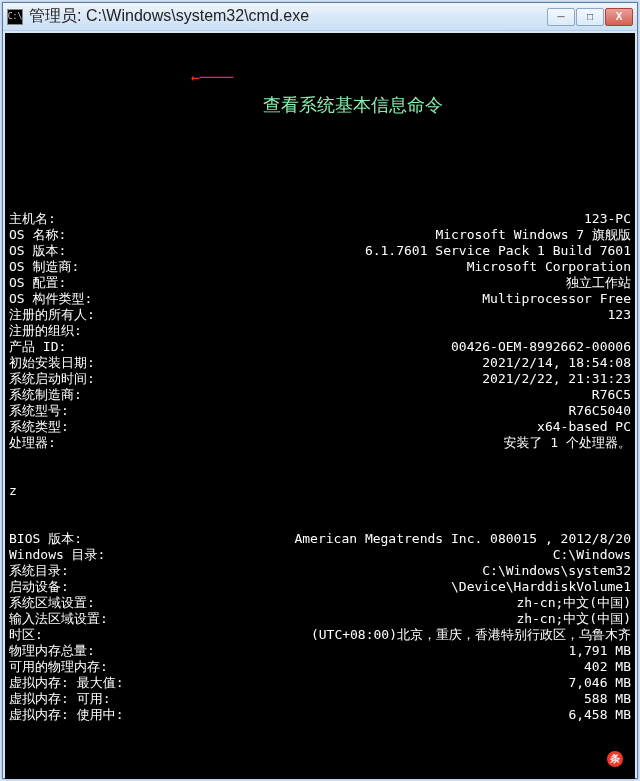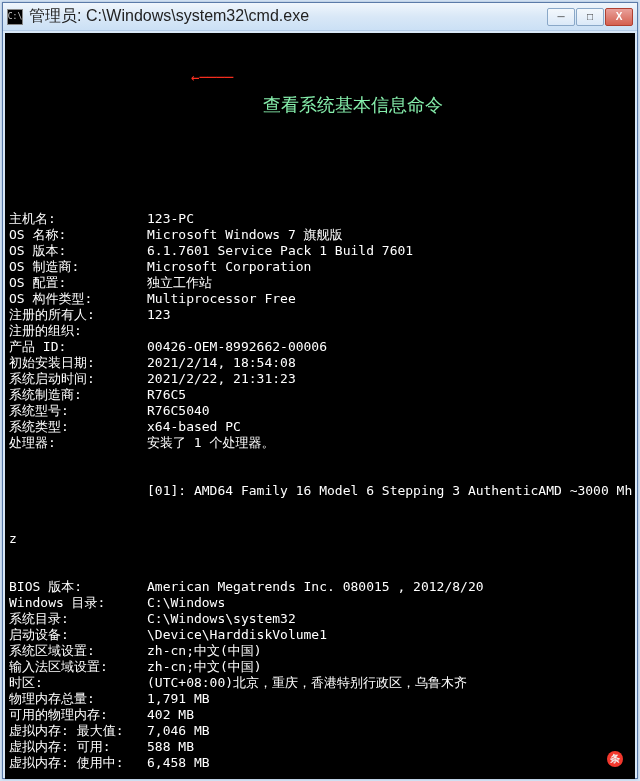--- a/index.html
+++ b/index.html
@@ -93,21 +93,21 @@
   left: 254px;
   top: 14px;
   color: #86efac;
   font-family: Liberation Sans, sans-serif;
   font-size: 18px;
   pointer-events: none;
   margin-top: 16px;
 }
 .row { display: flex; }
 .lbl { width: 138px; flex-shrink: 0; }
-.val { flex: 1; }
+.val { flex: 1; text-align: right; }
 .indent1 { padding-left: 138px; }
 .watermark {
   position: absolute;
   right: 12px;
   bottom: 12px;
   color: #fff;
   font-size: 13px;
   font-family: "Microsoft YaHei", sans-serif;
   display: flex;
   align-items: center;
@@ -142,21 +142,20 @@
   </div>
 
   <div class="terminal">
     <div class="prompt-line">
       <span class="arrow">←────</span>
       <span class="annotation">查看系统基本信息命令</span>
     </div>
     <div></div>
 
     <div id="rows1"><div class="row"><span class="lbl">主机名:</span><span class="val">123-PC</span></div><div class="row"><span class="lbl">OS 名称:</span><span class="val">Microsoft Windows 7 旗舰版</span></div><div class="row"><span class="lbl">OS 版本:</span><span class="val">6.1.7601 Service Pack 1 Build 7601</span></div><div class="row"><span class="lbl">OS 制造商:</span><span class="val">Microsoft Corporation</span></div><div class="row"><span class="lbl">OS 配置:</span><span class="val">独立工作站</span></div><div class="row"><span class="lbl">OS 构件类型:</span><span class="val">Multiprocessor Free</span></div><div class="row"><span class="lbl">注册的所有人:</span><span class="val">123</span></div><div class="row"><span class="lbl">注册的组织:</span><span class="val"></span></div><div class="row"><span class="lbl">产品 ID:</span><span class="val">00426-OEM-8992662-00006</span></div><div class="row"><span class="lbl">初始安装日期:</span><span class="val">2021/2/14, 18:54:08</span></div><div class="row"><span class="lbl">系统启动时间:</span><span class="val">2021/2/22, 21:31:23</span></div><div class="row"><span class="lbl">系统制造商:</span><span class="val">R76C5</span></div><div class="row"><span class="lbl">系统型号:</span><span class="val">R76C5040</span></div><div class="row"><span class="lbl">系统类型:</span><span class="val">x64-based PC</span></div><div class="row"><span class="lbl">处理器:</span><span class="val">安装了 1 个处理器。</span></div></div>
-    <div class="indent1">[01]: AMD64 Family 16 Model 6 Stepping 3 AuthenticAMD ~3000 Mh</div>
     <div>z</div>
     <div id="rows2"><div class="row"><span class="lbl">BIOS 版本:</span><span class="val">American Megatrends Inc. 080015 , 2012/8/20</span></div><div class="row"><span class="lbl">Windows 目录:</span><span class="val">C:\Windows</span></div><div class="row"><span class="lbl">系统目录:</span><span class="val">C:\Windows\system32</span></div><div class="row"><span class="lbl">启动设备:</span><span class="val">\Device\HarddiskVolume1</span></div><div class="row"><span class="lbl">系统区域设置:</span><span class="val">zh-cn;中文(中国)</span></div><div class="row"><span class="lbl">输入法区域设置:</span><span class="val">zh-cn;中文(中国)</span></div><div class="row"><span class="lbl">时区:</span><span class="val">(UTC+08:00)北京，重庆，香港特别行政区，乌鲁木齐</span></div><div class="row"><span class="lbl">物理内存总量:</span><span class="val">1,791 MB</span></div><div class="row"><span class="lbl">可用的物理内存:</span><span class="val">402 MB</span></div><div class="row"><span class="lbl">虚拟内存: 最大值:</span><span class="val">7,046 MB</span></div><div class="row"><span class="lbl">虚拟内存: 可用:</span><span class="val">588 MB</span></div><div class="row"><span class="lbl">虚拟内存: 使用中:</span><span class="val">6,458 MB</span></div></div>
     
     
     
 
     <div class="watermark">
       <span class="watermark-icon">条</span>
     </div>
   </div>

